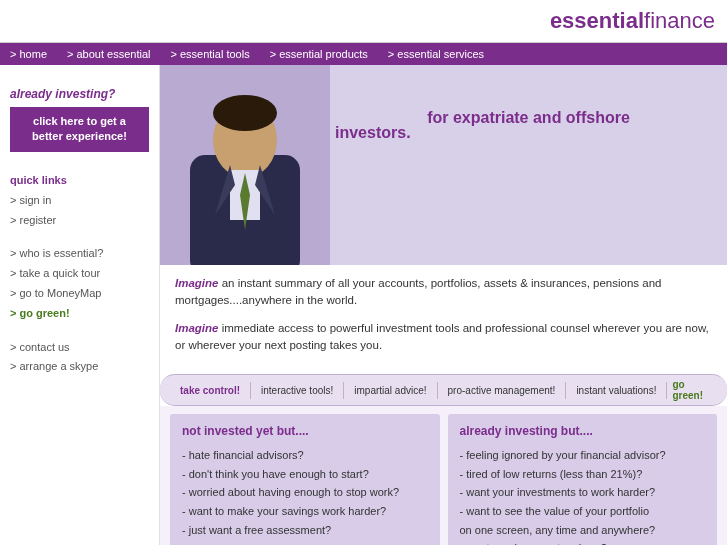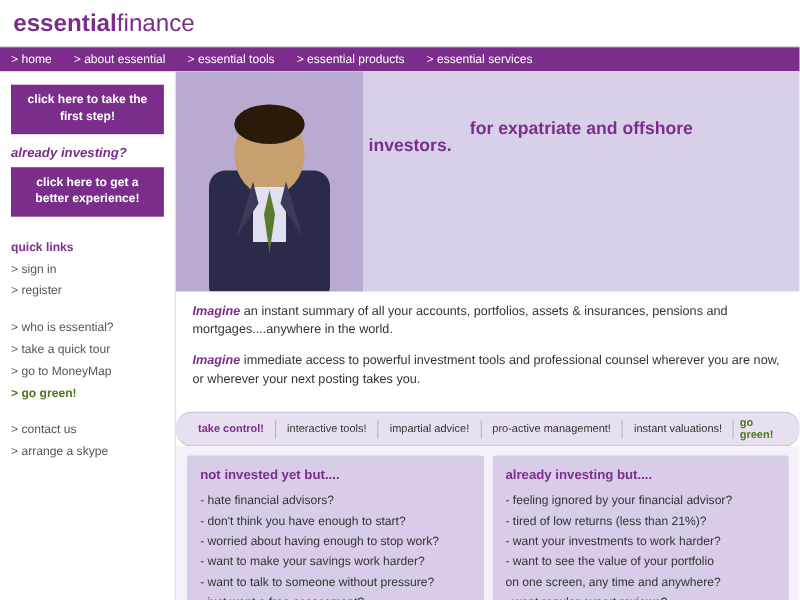--- a/index.html
+++ b/index.html
@@ -1,19 +1,19 @@
 <!DOCTYPE html>
 <html><head>
   <meta charset="utf-8">
   <style>
     * { margin: 0; padding: 0; box-sizing: border-box; }
     body { font-family: Arial, sans-serif; font-size: 12px; background: #fff; width: 727px; min-height: 545px; }
 
     
-    #header { background: #fff; padding: 8px 12px; text-align: left; border-bottom: 1px solid #ccc; }
+    #header { background: #fff; padding: 8px 12px; text-align: right; border-bottom: 1px solid #ccc; }
     #header .logo { display: inline-block; }
     #header .logo span.essential { font-size: 22px; font-weight: bold; color: #7b2d8b; }
     #header .logo span.finance { font-size: 22px; font-weight: normal; color: #7b2d8b; }
 
     
     #navbar { background: #7b2d8b; display: flex; align-items: center; padding: 5px 10px; gap: 20px; }
     #navbar a { color: #fff; text-decoration: none; font-size: 11px; }
 
     
     #main-wrapper { display: flex; min-height: 380px; }
@@ -67,21 +67,20 @@
   <a href="#">&gt; home</a>
   <a href="#">&gt; about essential</a>
   <a href="#">&gt; essential tools</a>
   <a href="#">&gt; essential products</a>
   <a href="#">&gt; essential services</a>
 </div>
 
 <div id="main-wrapper">
 
   <div id="sidebar">
-    <button class="sidebar-btn">click here to take the first step!</button>
 
     <div class="sidebar-heading">already investing?</div>
     <button class="sidebar-btn">click here to get a better experience!</button>
 
     <div class="sidebar-section">
       <div class="section-title">quick links</div>
       <div class="sidebar-links">
         <a href="#">&gt; sign in</a>
         <a href="#">&gt; register</a>
         <br>
@@ -149,21 +148,20 @@
 
     <div id="two-cols">
 
       <div class="col-box">
         <div class="box-title">not invested yet but....</div>
         <ul>
           <li>- hate financial advisors?</li>
           <li>- don't think you have enough to start?</li>
           <li>- worried about having enough to stop work?</li>
           <li>- want to make your savings work harder?</li>
-          <li>- want to talk to someone without pressure?</li>
           <li>- just want a free assessment?</li>
         </ul>
 
       </div>
 
       <div class="col-box">
         <div class="box-title">already investing but....</div>
         <ul>
           <li>- feeling ignored by your financial advisor?</li>
           <li>- tired of low returns (less than 21%)?</li>

